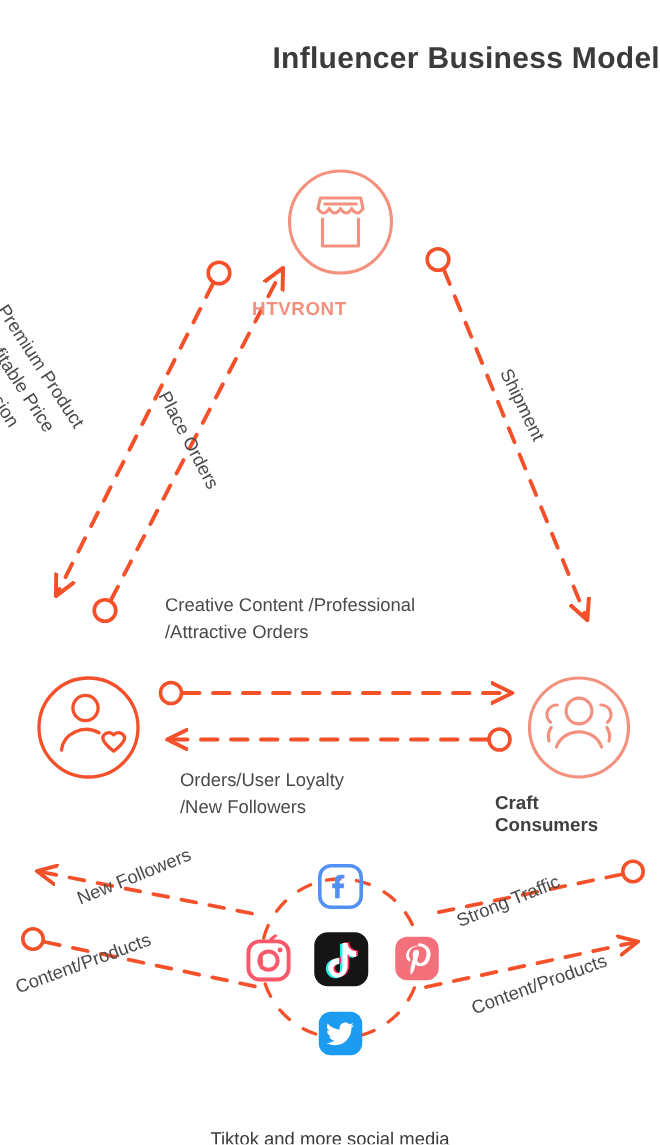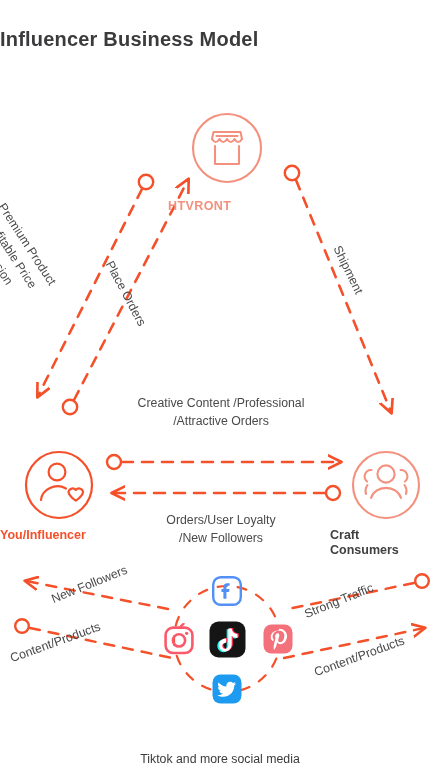--- a/index.html
+++ b/index.html
@@ -23,21 +23,21 @@
     left: 0;
     top: 0;
     width: 440px;
     height: 763px;
   }
   .page-title {
     position: absolute;
     left: 0;
     top: 28px;
     width: 440px;
-    text-align: left;
+    text-align: right;
     font-size: 20px;
     font-weight: bold;
     color: #3b3b3d;
     letter-spacing: 0.2px;
   }
   .node-label {
     position: absolute;
     text-align: left;
     font-weight: bold;
     line-height: 1.18;
@@ -62,21 +62,20 @@
     top: 528px;
     width: 108px;
     font-size: 12.5px;
     color: #404040;
   }
   .flow-text {
     position: absolute;
     color: #4a4a4c;
     font-size: 12.3px;
     line-height: 1.5;
-    text-align: center;
   }
   #text-creative {
     left: 110px;
     top: 394px;
     width: 222px;
   }
   #text-orders {
     left: 120px;
     top: 511px;
     width: 202px;
@@ -234,21 +233,20 @@
       <path d="M414 583 L288 609" fill="none" stroke="#f4502a" stroke-width="2.5" stroke-dasharray="10 9" stroke-linecap="round"></path>
     </g>
 
     <g>
       <path d="M284 658 L424 628" fill="none" stroke="#f4502a" stroke-width="2.5" stroke-dasharray="10 9" stroke-linecap="round" marker-end="url(#arrow-strong)"></path>
     </g>
   </svg>
 
   <div class="node-label" id="label-htvront">HTVRONT</div>
 
-  <div class="node-label" id="label-influencer">You/Influencer</div>
 
   <div class="node-label" id="label-consumers">
     <div>Craft</div>
     <div>Consumers</div>
   </div>
 
   <div class="flow-text" id="text-creative">
     <div>Creative Content /Professional</div>
     <div>/Attractive Orders</div>
   </div>

